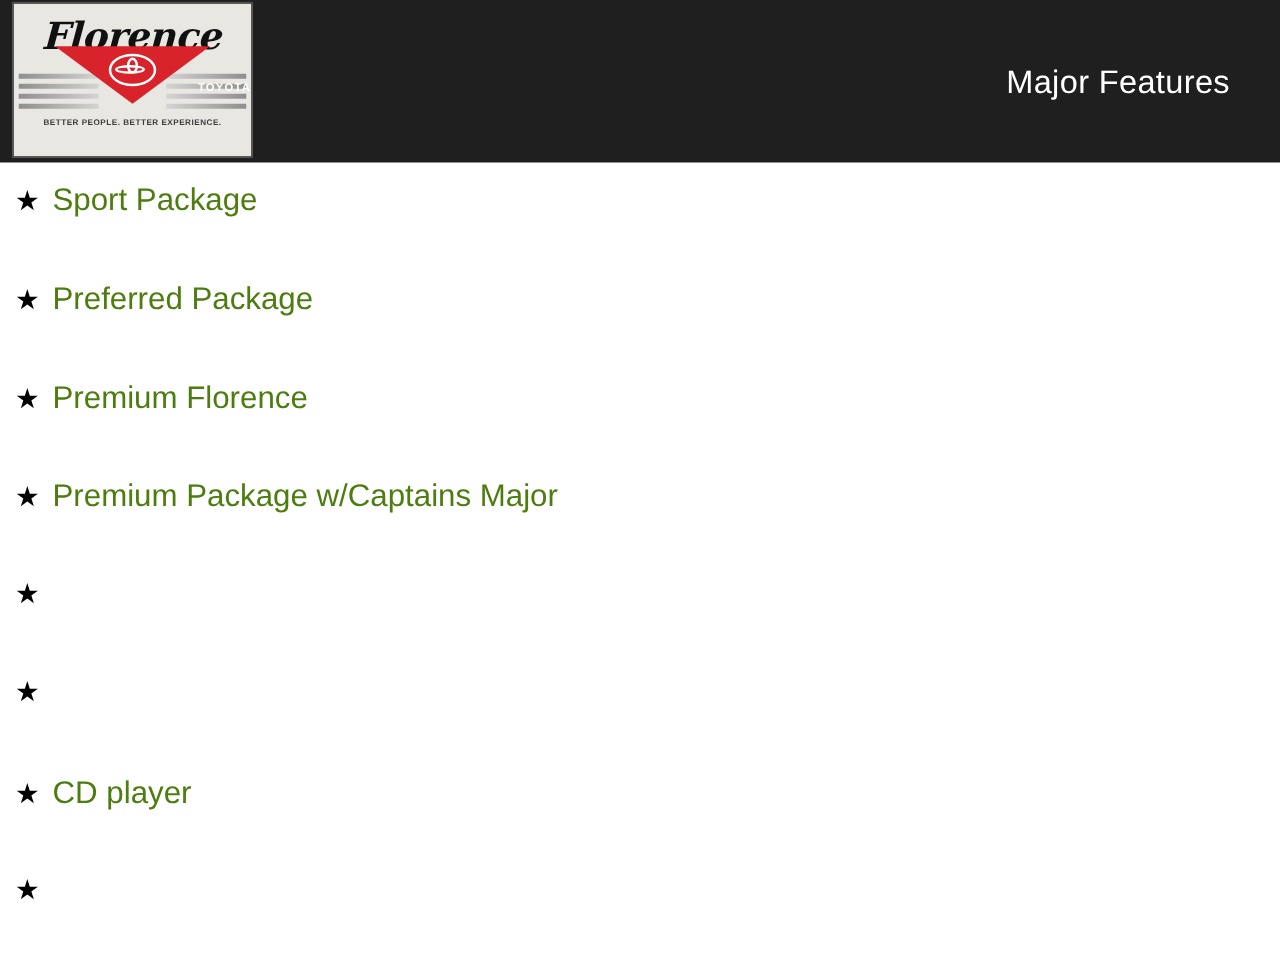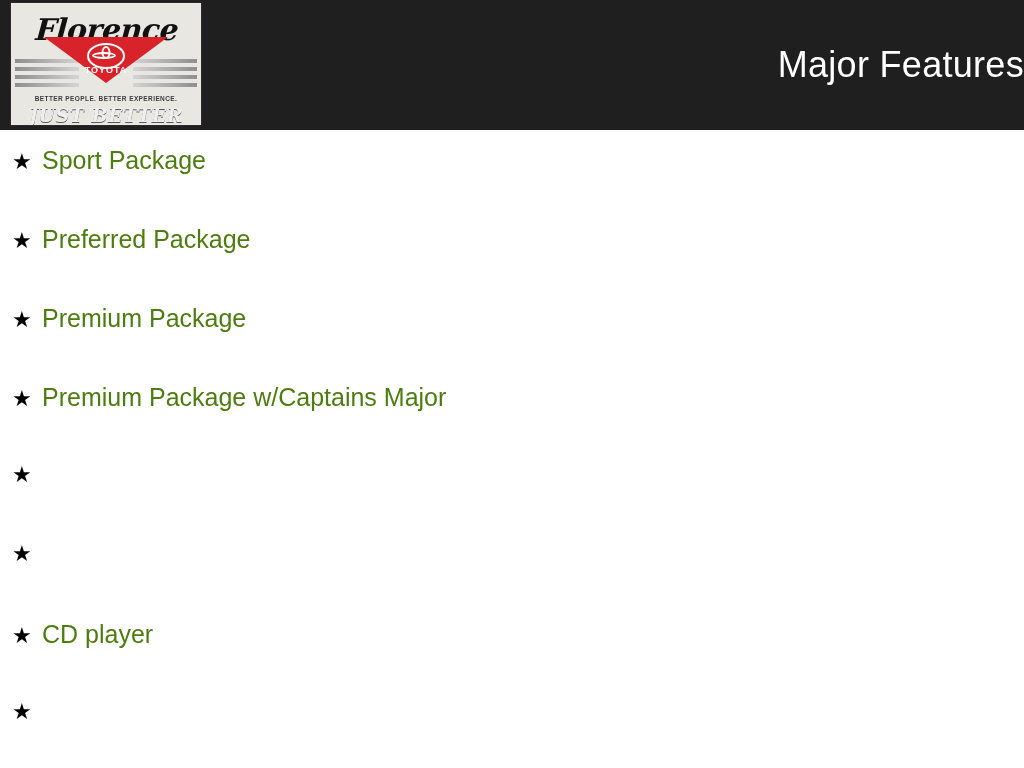--- a/index.html
+++ b/index.html
@@ -26,23 +26,24 @@
     height: 130px;
     background: #1f1f1f;
     display: flex;
     align-items: center;
     justify-content: flex-end;
     box-sizing: border-box;
   }
 
   .header-title {
     color: #ffffff;
-    font-size: 36px;
+    font-size: 26px;
     font-weight: normal;
     letter-spacing: 0.3px;
+    padding-right: 40px;
     line-height: 1;
   }
 
   
   .logo {
     position: absolute;
     left: 10px;
     top: 2px;
     width: 192px;
     height: 124px;
@@ -113,21 +114,21 @@
     border: 2px solid #ffffff;
     border-radius: 50%;
     box-sizing: border-box;
   }
 
   .logo-brand {
     position: absolute;
     left: 0;
     right: 0;
     top: 62px;
-    text-align: center;
+    text-align: right;
     color: #ffffff;
     font-size: 9px;
     letter-spacing: 1px;
     font-weight: bold;
   }
 
   .wing {
     position: absolute;
     height: 4px;
     background: linear-gradient(to right, #8e8e8e, #d4d4d4);
@@ -222,41 +223,40 @@
       <div class="wing right w3"></div>
       <div class="wing left w4"></div>
       <div class="wing right w4"></div>
 
       <div class="logo-tri"></div>
       <div class="logo-oval"></div>
       <div class="logo-brand">TOYOTA</div>
 
       <div class="logo-strip"></div>
       <div class="logo-tagline">BETTER PEOPLE. BETTER EXPERIENCE.</div>
-      <div class="logo-just">JUST BETTER</div>
     </div>
 
     <div class="header-title">Major Features</div>
   </div>
 
   <div class="content">
 
     <div class="feature-row">
       <span class="bullet-star">★</span>
       <span class="feature-label">Sport Package</span>
     </div>
 
     <div class="feature-row">
       <span class="bullet-star">★</span>
       <span class="feature-label">Preferred Package</span>
     </div>
 
     <div class="feature-row">
       <span class="bullet-star">★</span>
-      <span class="feature-label">Premium Package</span>
+      <span class="feature-label">Premium Florence</span>
     </div>
 
     <div class="feature-row">
       <span class="bullet-star">★</span>
       <span class="feature-label">Premium Package w/Captains Major</span>
     </div>
 
     <div class="feature-row">
       <span class="bullet-star">★</span>
     </div>

